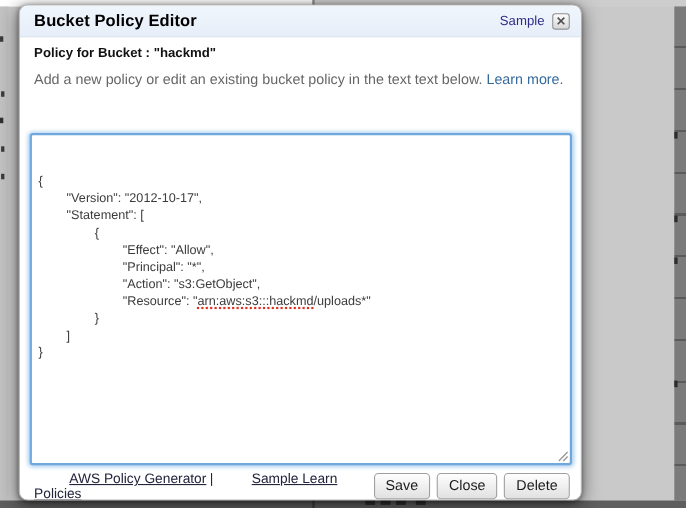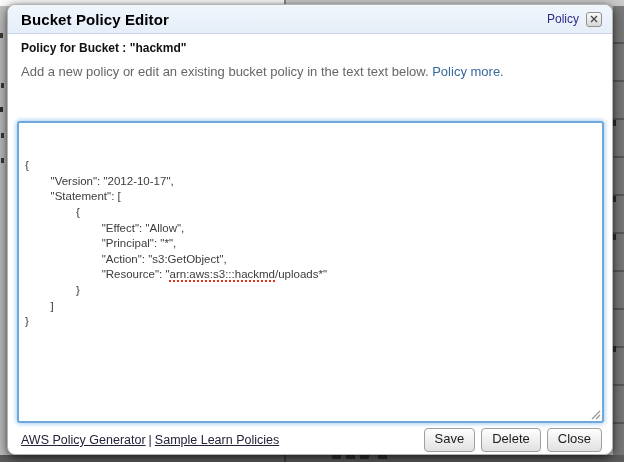--- a/index.html
+++ b/index.html
@@ -21,21 +21,21 @@
     background: repeating-linear-gradient(to bottom, #7b7b7b 0 36px, #5b5b5b 36px 38px); }
   .bg-right-marks { position: absolute; right: 8px; top: 120px; width: 3px; height: 6px; background: #2d2d2d;
     box-shadow: 0 76px #2d2d2d, 0 114px #2d2d2d, 0 226px #2d2d2d; }
   .bg-bottom { position: absolute; bottom: 0; left: 0; right: 0; height: 7px; background: #5e5e5e; }
   .bg-bottom-divider { position: absolute; bottom: 0; left: 284px; width: 2px; height: 7px; background: #3d3d3d; }
   .bg-bottom-marks { position: absolute; bottom: 3px; left: 332px; width: 9px; height: 4px; background: #2e2e2e;
     box-shadow: 14px 0 #2e2e2e, 28px 0 #2e2e2e, 46px 0 #2e2e2e; }
 
   
   .dialog {
-    position: absolute; left: 7px; top: 4px; width: 606px; height: 451px;
+    position: absolute; left: 17px; top: 4px; width: 512px; height: 451px;
     background: #ffffff;
     border: 1px solid #b4b4b4;
     border-radius: 8px;
     box-shadow: 0 4px 16px rgba(0,0,0,0.55), 0 1px 4px rgba(0,0,0,0.35);
     display: flex; flex-direction: column;
     overflow: hidden;
     justify-content: space-between;
   }
 
   .dialog-header {
@@ -87,21 +87,21 @@
     margin-top: 26px;
   }
   .resize-handle { position: absolute; right: 1px; bottom: 1px; }
 
   .dialog-footer {
     flex: 0 0 auto;
     display: flex; align-items: center;
     padding: 5px 10px 0 13px; margin-bottom: 6px;
   }
   .footer-links { font-size: 12.5px; color: #23233c; }
-  .footer-links a { color: #23233c; text-decoration: underline; cursor: pointer; }
+  .footer-links a { color: #23233c; text-decoration: underline; cursor: pointer; margin-left: 32px; }
   .footer-links .sep { text-decoration: none; margin: 0 3px; }
   .footer-buttons { margin-left: auto; display: flex; gap: 6px; }
   .btn {
     font-family: "Liberation Sans", "DejaVu Sans", sans-serif;
     font-size: 13px; color: #1c1c1c;
     padding: 1px 10px 4px; min-width: 44px; height: 24px;
     background: linear-gradient(#fefefe, #e1e1e1);
     border: 1px solid #9f9f9f; border-radius: 4px;
     cursor: pointer;
   }
@@ -118,48 +118,48 @@
 <div class="bg-right-marks"></div>
 <div class="bg-bottom"></div>
 <div class="bg-bottom-divider"></div>
 <div class="bg-bottom-marks"></div>
 
 <div class="dialog">
 
   <div class="dialog-header">
     <span class="dialog-title">Bucket Policy Editor</span>
     <span class="header-right">
-      <a class="cancel-link">Policy</a>
+      <a class="cancel-link">Sample</a>
       <button class="x-btn" aria-label="close">
         <svg width="8" height="8" viewBox="0 0 8 8">
           <path d="M1 1 L7 7 M7 1 L1 7" stroke="#4a4a4a" stroke-width="1.4" fill="none"></path>
         </svg>
       </button>
     </span>
   </div>
 
   <div class="dialog-body">
     <div class="subtitle">Policy for Bucket : "hackmd"</div>
     <div class="desc">
       <span>Add a new policy or edit an existing bucket policy in the text text below.</span>
-      <a class="learn-more">Policy more.</a>
+      <a class="learn-more">Learn more.</a>
     </div>
 
     <div class="policy-editor">
       <div id="policy-text"><div class="policy-line">{</div><div class="policy-line">        "Version": "2012-10-17",</div><div class="policy-line">        "Statement": [</div><div class="policy-line">                {</div><div class="policy-line">                        "Effect": "Allow",</div><div class="policy-line">                        "Principal": "*",</div><div class="policy-line">                        "Action": "s3:GetObject",</div><div class="policy-line"><span>                        "Resource": "</span><span class="misspelled">arn:aws:s3:::hackmd</span><span>/uploads*"</span></div><div class="policy-line">                }</div><div class="policy-line">        ]</div><div class="policy-line">}</div></div>
       <svg class="resize-handle" width="11" height="11" viewBox="0 0 11 11">
         <path d="M10 2 L2 10 M10 6 L6 10" stroke="#9a9a9a" stroke-width="1.3" fill="none"></path>
       </svg>
     </div>
   </div>
 
   <div class="dialog-footer">
     <div class="footer-links">
       <a>AWS Policy Generator</a><span class="sep">|</span><a>Sample Learn Policies</a>
     </div>
     <div class="footer-buttons">
       <button class="btn">Save</button>
+      <button class="btn">Close</button>
       <button class="btn">Delete</button>
-      <button class="btn">Close</button>
     </div>
   </div>
 
 </div>
 
 </body></html>

